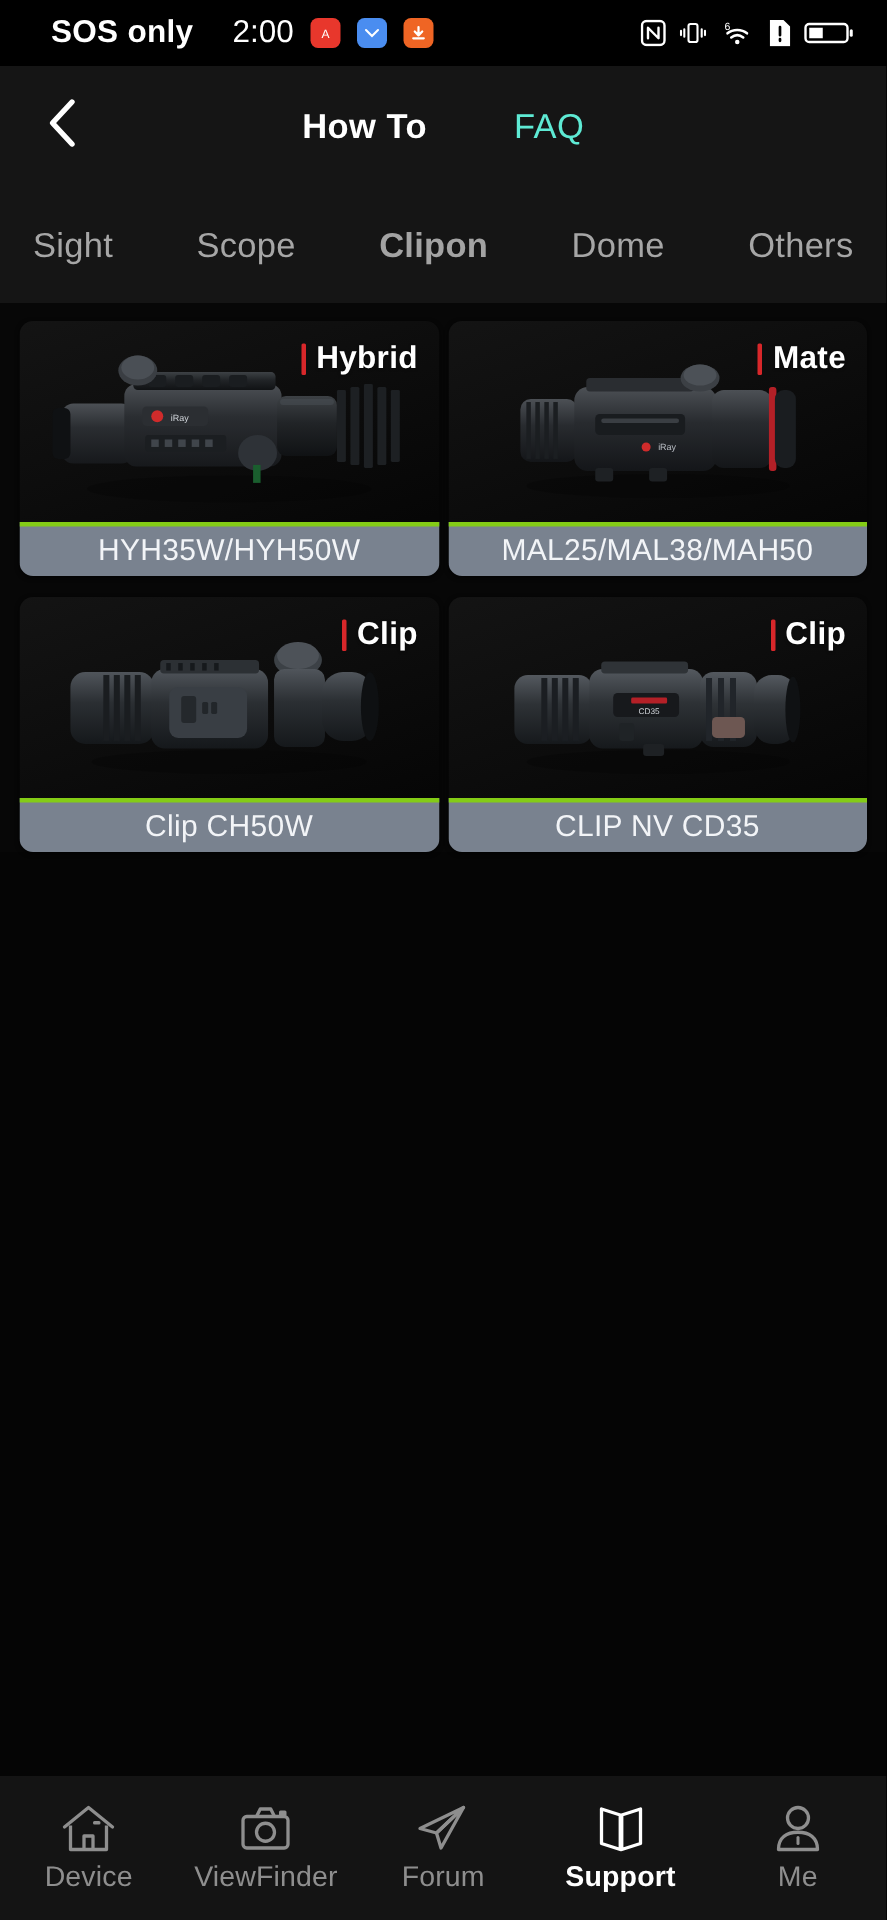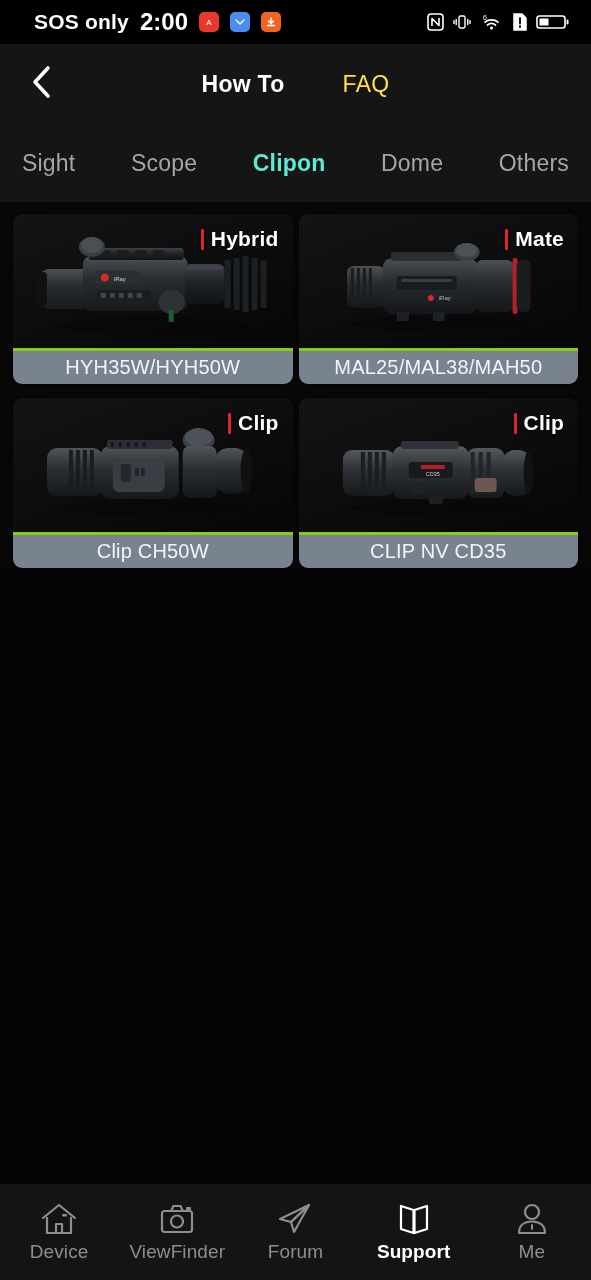--- a/index.html
+++ b/index.html
@@ -12,41 +12,41 @@
   #app { position:relative; width:591px; height:1280px; background:#050505; }
 
   
   .statusbar {
     height:44px; background:#000;
     display:flex; align-items:center; justify-content:space-between;
     padding:0 22px 0 34px;
   }
   .sb-left { display:flex; align-items:center; gap:8px; }
   .sb-sos { color:#fff; font-size:21px; font-weight:bold; letter-spacing:.2px; }
-  .sb-time { color:#fff; font-size:24px; font-weight:700; margin-left:3px; }
+  .sb-time { color:#fff; font-size:21px; font-weight:400; margin-left:18px; }
   .sb-appicon { width:20px; height:20px; border-radius:5px; margin-left:3px;
     display:flex; align-items:center; justify-content:center; }
   .sb-appicon svg { display:block; }
   .sb-right { display:flex; align-items:center; gap:9px; }
   .sb-right svg { display:block; }
 
   
   .header { background:#151515; }
   .topbar { height:80px; position:relative; display:flex; align-items:center; }
   .backbtn { position:absolute; left:20px; top:50%; transform:translateY(-50%);
     width:44px; height:44px; display:flex; align-items:center; justify-content:center; }
   .seg { position:absolute; left:0; right:0; display:flex; align-items:center;
     justify-content:center; gap:58px; }
-  .seg-item { font-size:23px; color:#fde047; letter-spacing:.3px; }
+  .seg-item { font-size:23px; color:#5eead4; letter-spacing:.3px; }
   .seg-item.active { color:#fff; font-weight:bold; }
 
   .cattabs { height:78px; display:flex; align-items:center;
     justify-content:space-between; padding:0 22px; }
   .cat { font-size:23px; color:#a6a6a6; letter-spacing:.2px; white-space:nowrap; }
-  .cat.active { color:#5eead4; font-weight:bold; }
+  .cat.active { color:#a3a3a3; font-weight:bold; }
 
   
   .content { background:#070707; padding:12px 0 0 0; }
   .grid { display:grid; grid-template-columns:1fr 1fr; gap:14px 6px;
     padding:0 13px; }
   .card { border-radius:9px; overflow:hidden; position:relative;
     box-shadow:0 1px 3px rgba(0,0,0,.6); }
   .card-img {
     height:134px; position:relative;
     background:

